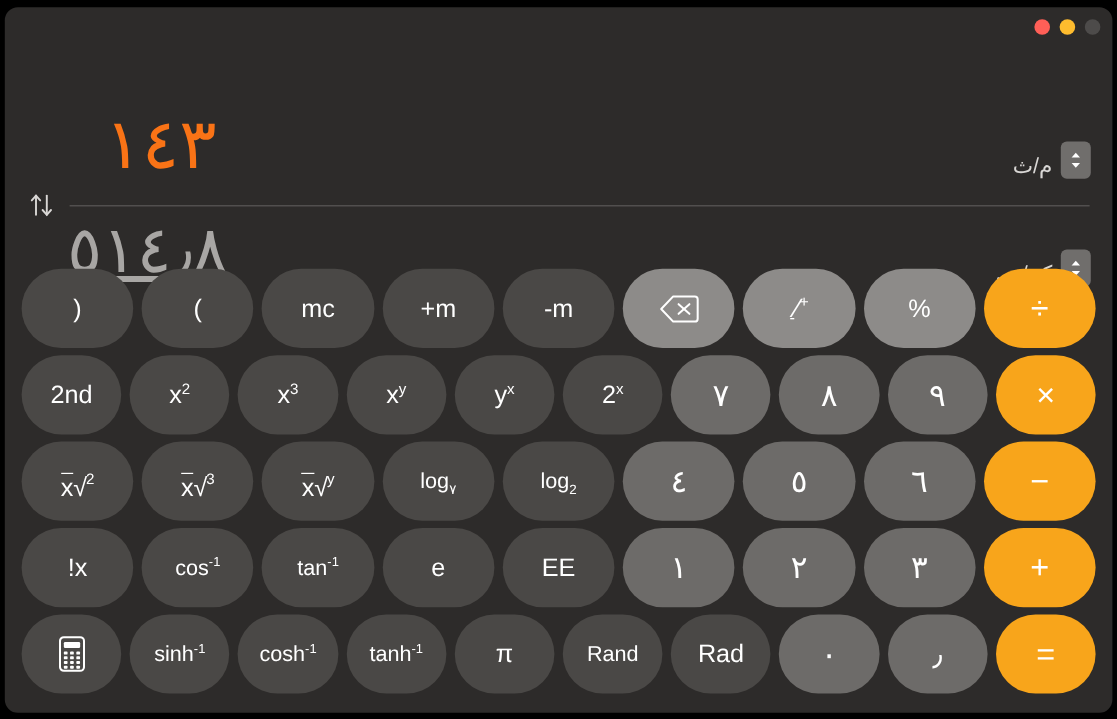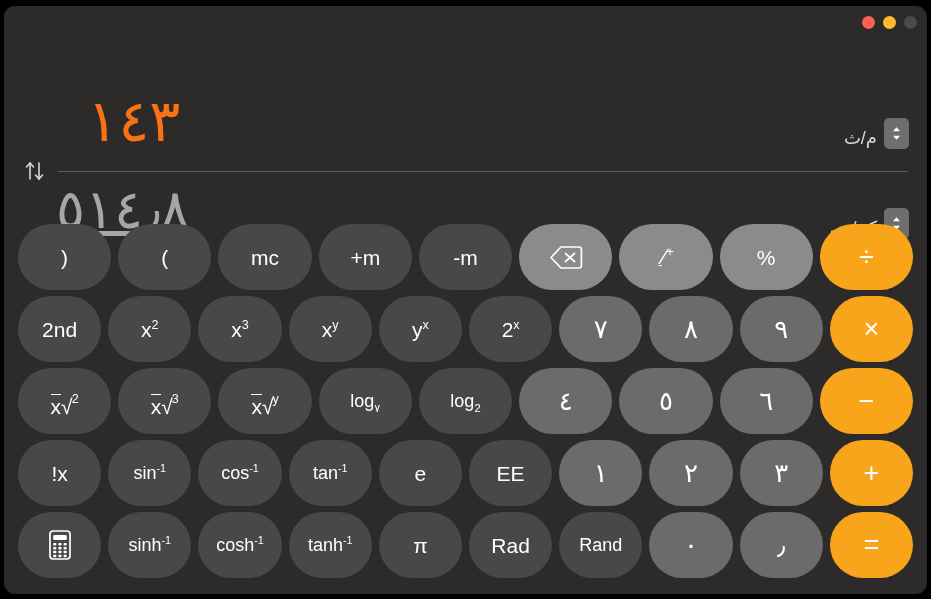--- a/index.html
+++ b/index.html
@@ -268,23 +268,20 @@
         <div class="key digit arabic-num">
           <span class="lbl">٦</span>
         </div>
         <div class="key op big-op">
           <span class="lbl">−</span>
         </div>
       </div>
       <div class="krow">
         <div class="key fn">
           <span class="lbl">x!</span>
-        </div>
-        <div class="key fn small">
-          <span class="lbl">sin<sup>-1</sup></span>
         </div>
         <div class="key fn small">
           <span class="lbl">cos<sup>-1</sup></span>
         </div>
         <div class="key fn small">
           <span class="lbl">tan<sup>-1</sup></span>
         </div>
         <div class="key fn">
           <span class="lbl">e</span>
         </div>
@@ -328,26 +325,26 @@
         </div>
         <div class="key fn small">
           <span class="lbl">cosh<sup>-1</sup></span>
         </div>
         <div class="key fn small">
           <span class="lbl">tanh<sup>-1</sup></span>
         </div>
         <div class="key fn">
           <span class="lbl">π</span>
         </div>
+        <div class="key fn small">
+          <span class="lbl">Rand</span>
+        </div>
         <div class="key fn">
           <span class="lbl">Rad</span>
         </div>
-        <div class="key fn small">
-          <span class="lbl">Rand</span>
-        </div>
         <div class="key digit arabic-num">
           <span class="lbl">٠</span>
         </div>
         <div class="key digit arabic-num">
           <span class="lbl">٫</span>
         </div>
         <div class="key op big-op">
           <span class="lbl">=</span>
         </div>
       </div>

